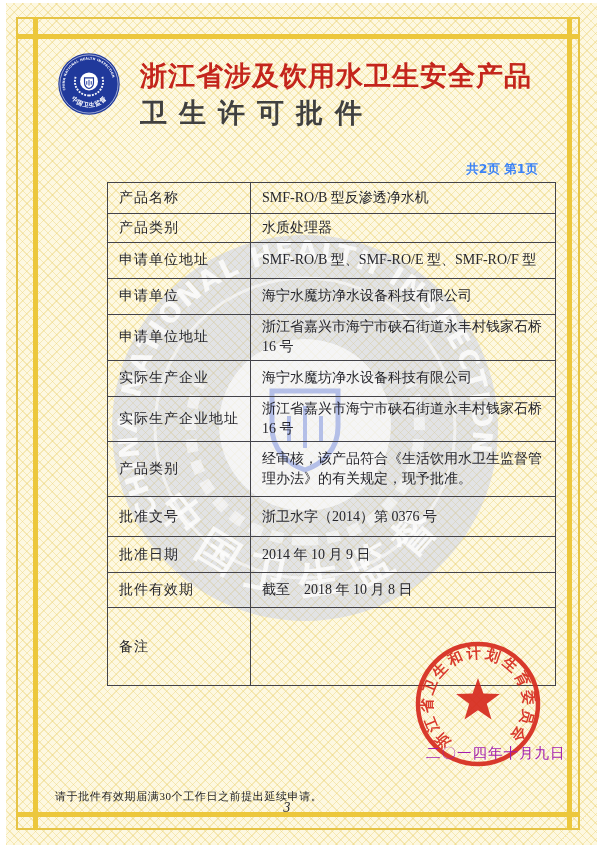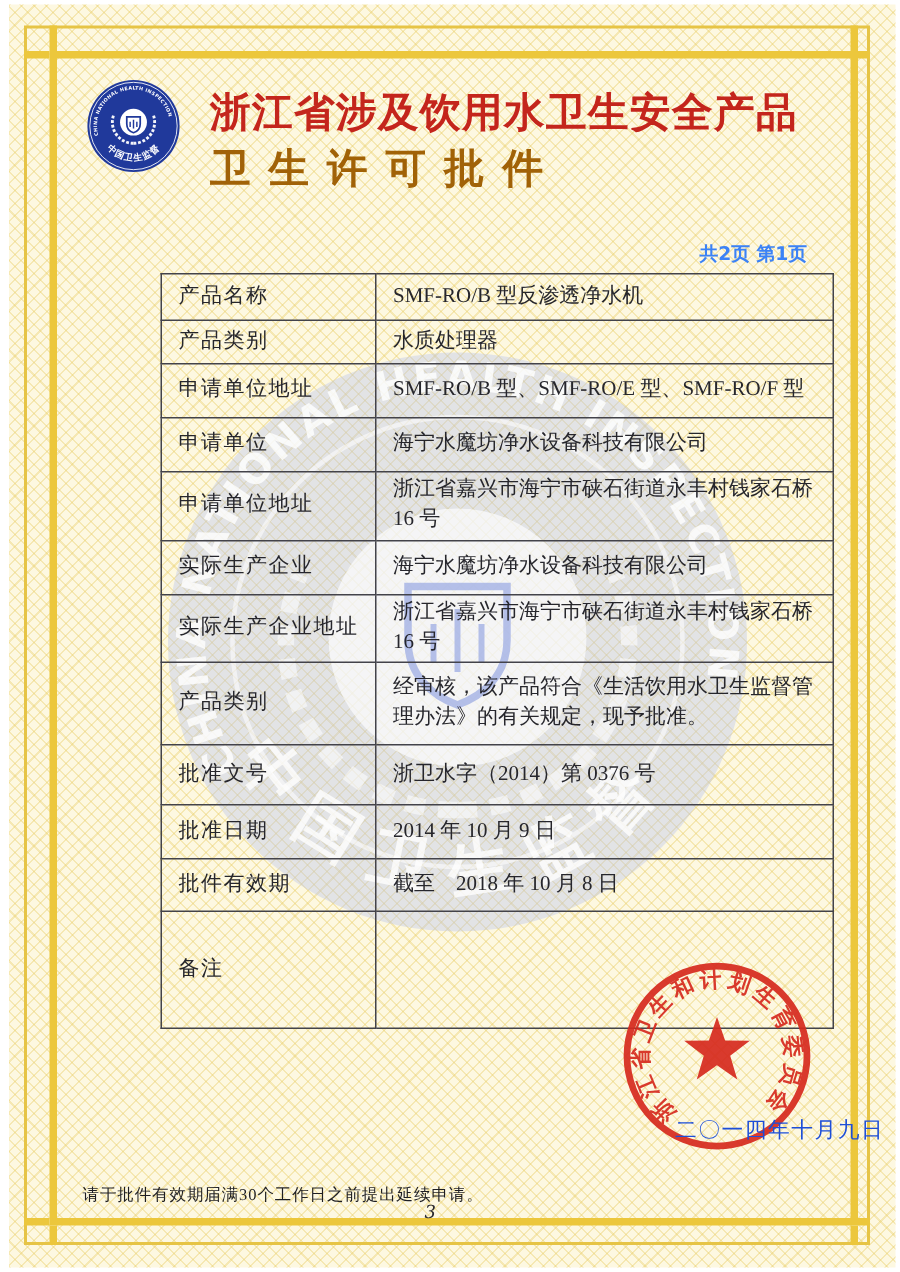--- a/index.html
+++ b/index.html
@@ -15,21 +15,21 @@
       repeating-linear-gradient(135deg, rgba(233,206,104,.38) 0 1px, rgba(0,0,0,0) 1px 6px),
       repeating-linear-gradient(45deg, rgba(233,206,104,.38) 0 1px, rgba(0,0,0,0) 1px 6px),
       #fdf8e1;
   }
   .frame-thin{position:absolute;left:16px;top:17px;right:20px;bottom:18px;border:2px solid #e6c446;}
   .frame-thick{position:absolute;left:33px;top:34px;right:28px;bottom:31px;border:5px solid #ecc73c;}
   .stub{position:absolute;background:#ecc73c;}
   .logo-svg{position:absolute;left:57px;top:52px;}
   .header{position:absolute;left:140px;top:60px;width:420px;text-align:left;}
   .title1{font-family:"DejaVu Sans","Liberation Sans",sans-serif;font-weight:700;font-size:27px;color:#c4251c;letter-spacing:1px;line-height:1.15;}
-  .title2{font-family:"DejaVu Sans","Liberation Sans",sans-serif;font-weight:700;font-size:27px;color:#a16207;letter-spacing:12px;margin-top:7px;line-height:1.1;}
+  .title2{font-family:"DejaVu Sans","Liberation Sans",sans-serif;font-weight:700;font-size:27px;color:#404040;letter-spacing:12px;margin-top:7px;line-height:1.1;}
   .pagination{
     position:absolute;left:380px;top:161px;width:158px;text-align:right;
     font-size:12.5px;font-weight:700;color:#3b82f6;font-family:"DejaVu Sans","Liberation Sans",sans-serif;
   }
   .watermark{position:absolute;left:110px;top:233px;width:390px;height:390px;}
   table.cert{
     position:absolute;left:107px;top:182px;width:449px;
     border-collapse:collapse;table-layout:fixed;
   }
   table.cert td{
@@ -37,21 +37,21 @@
     font-size:14px;color:#26262c;line-height:1.45;
     padding:2px 8px 2px 11px;
   }
   td.lbl{width:123px;letter-spacing:1px;}
   td.val{padding-left:13px;}
   tr.r0{height:31px}tr.r1{height:29px}tr.r2{height:36px}tr.r3{height:36px}
   tr.r4{height:37px}tr.r5{height:36px}tr.r6{height:37px}tr.r7{height:55px}
   tr.r8{height:40px}tr.r9{height:36px}tr.r10{height:35px}tr.r11{height:78px}
   .stamp{position:absolute;left:408px;top:634px;opacity:.92;}
   .issue-date{
-    position:absolute;left:450px;top:744px;font-size:14.5px;color:#1d4ed8;
+    position:absolute;left:426px;top:744px;font-size:14.5px;color:#a21caf;
     letter-spacing:1px;font-family:"Liberation Serif","DejaVu Serif",serif;
   }
   .footer-note{
     position:absolute;left:55px;top:789px;font-size:11px;color:#1e1e22;letter-spacing:0.6px;
   }
   .page-num{
     position:absolute;left:283px;top:801px;font-size:12px;color:#2a2a30;
     font-style:italic;font-family:"DejaVu Serif","Liberation Serif",serif;
   }
 </style>

